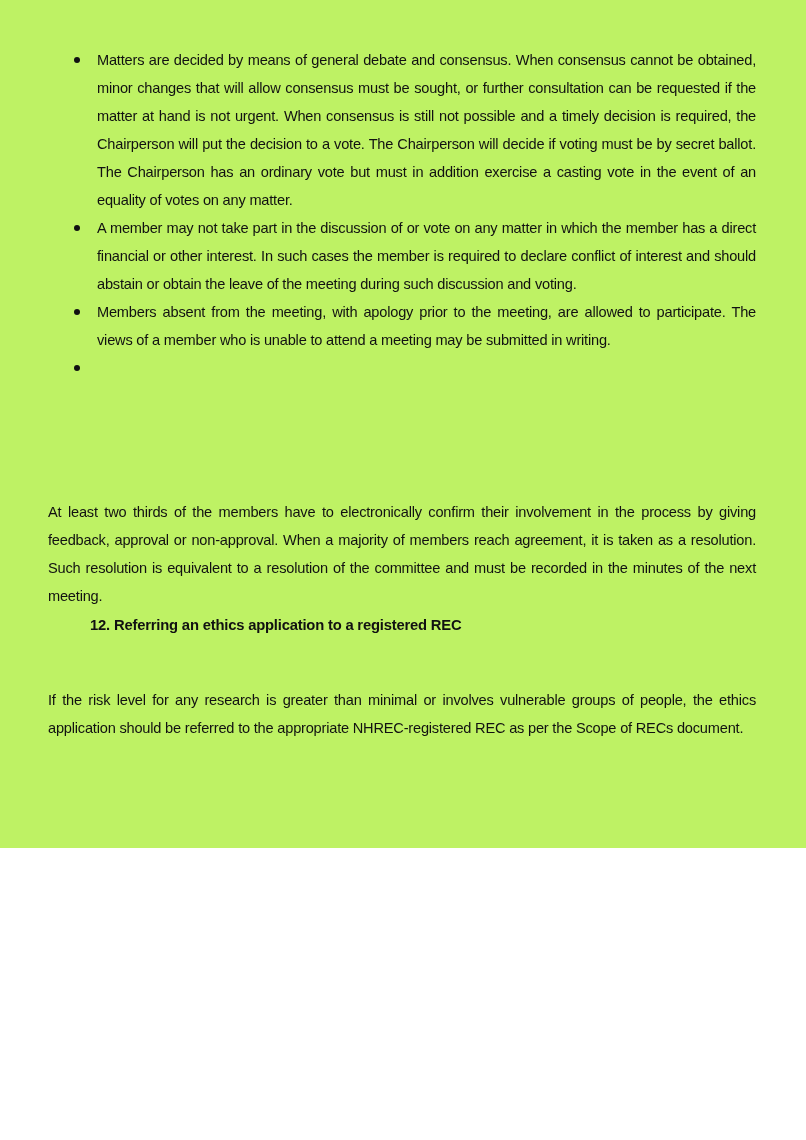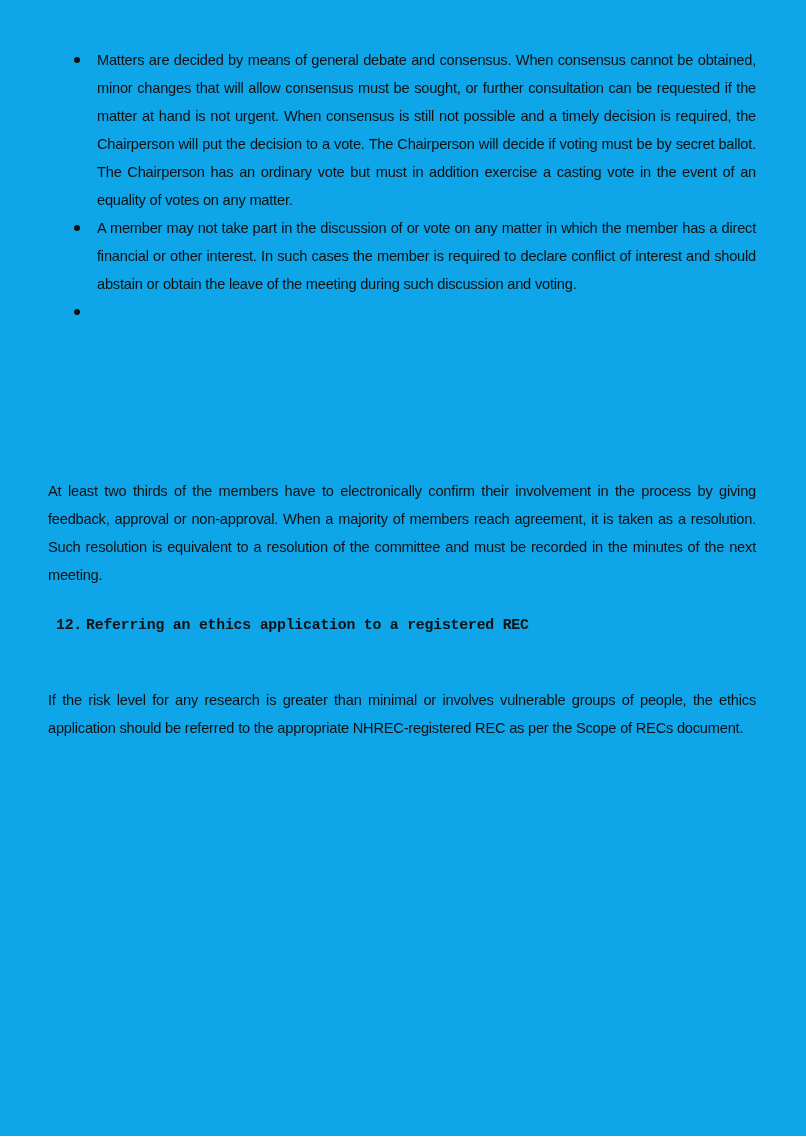--- a/index.html
+++ b/index.html
@@ -1,42 +1,46 @@
 <!DOCTYPE html>
 <html><head>
 <meta charset="utf-8">
 <style>
   html, body { margin: 0; padding: 0; background: #ffffff; }
   body { width: 806px; height: 1140px; position: relative; overflow: hidden; color: #111; }
-  .page { position: absolute; left: 0; top: 0; width: 806px; height: 1136px; background: #0ea5e9; }
+  .page { position: absolute; left: 0; top: 0; width: 806px; height: 848px; background: #bef264; }
   .txt { font-family: "Liberation Sans", sans-serif; font-size: 14.6px; line-height: 28px; text-align: justify; letter-spacing: -0.2px; }
   ul.bullets { list-style: none; margin: 0; padding: 0; position: absolute; left: 70px; top: 46px; width: 686px; }
   ul.bullets li { position: relative; padding-left: 27px; margin: 0; }
   ul.bullets li .dot { position: absolute; left: 4px; top: 11px; width: 6px; height: 6px; border-radius: 50%; background: #111; }
-  .para1 { position: absolute; left: 48px; top: 462px; width: 708px; }
-  .heading { position: absolute; left: 56px; top: 611px; font-family: Liberation Mono, monospace; font-size: 14.8px; font-weight: bold; line-height: 28px; letter-spacing: -0.2px; }
+  .para1 { position: absolute; left: 48px; top: 483px; width: 708px; }
+  .heading { position: absolute; left: 90px; top: 611px; font-family: Liberation Sans, sans-serif; font-size: 14.8px; font-weight: bold; line-height: 28px; letter-spacing: -0.2px; }
   .heading .num { margin-right: 4px; }
   .para2 { position: absolute; left: 48px; top: 647px; width: 708px; margin-top: 39px; }
 </style>
 </head>
 <body>
 
 <div class="page">
 
   <ul class="bullets txt">
     <li>
       <span class="dot"></span>
       <span>Matters are decided by means of general debate and consensus. When consensus cannot be obtained, minor changes that will allow consensus must be sought, or further consultation can be requested if the matter at hand is not urgent. When consensus is still not possible and a timely decision is required, the Chairperson will put the decision to a vote. The Chairperson will decide if voting must be by secret ballot. The Chairperson has an ordinary vote but must in addition exercise a casting vote in the event of an equality of votes on any matter.</span>
     </li>
     <li>
       <span class="dot"></span>
       <span>A member may not take part in the discussion of or vote on any matter in which the member has a direct financial or other interest. In such cases the member is required to declare conflict of interest and should abstain or obtain the leave of the meeting during such discussion and voting.</span>
     </li>
     <li>
       <span class="dot"></span>
+      <span>Members absent from the meeting, with apology prior to the meeting, are allowed to participate. The views of a member who is unable to attend a meeting may be submitted in writing.</span>
+    </li>
+    <li>
+      <span class="dot"></span>
     </li>
   </ul>
 
   <p class="txt para1">At least two thirds of the members have to electronically confirm their involvement in the process by giving feedback, approval or non-approval. When a majority of members reach agreement, it is taken as a resolution. Such resolution is equivalent to a resolution of the committee and must be recorded in the minutes of the next meeting.</p>
 
   <div class="heading">
     <span class="num">12.</span><span>Referring an ethics application to a registered REC</span>
   </div>
 
   <p class="txt para2">If the risk level for any research is greater than minimal or involves vulnerable groups of people, the ethics application should be referred to the appropriate NHREC-registered REC as per the Scope of RECs document.</p>

